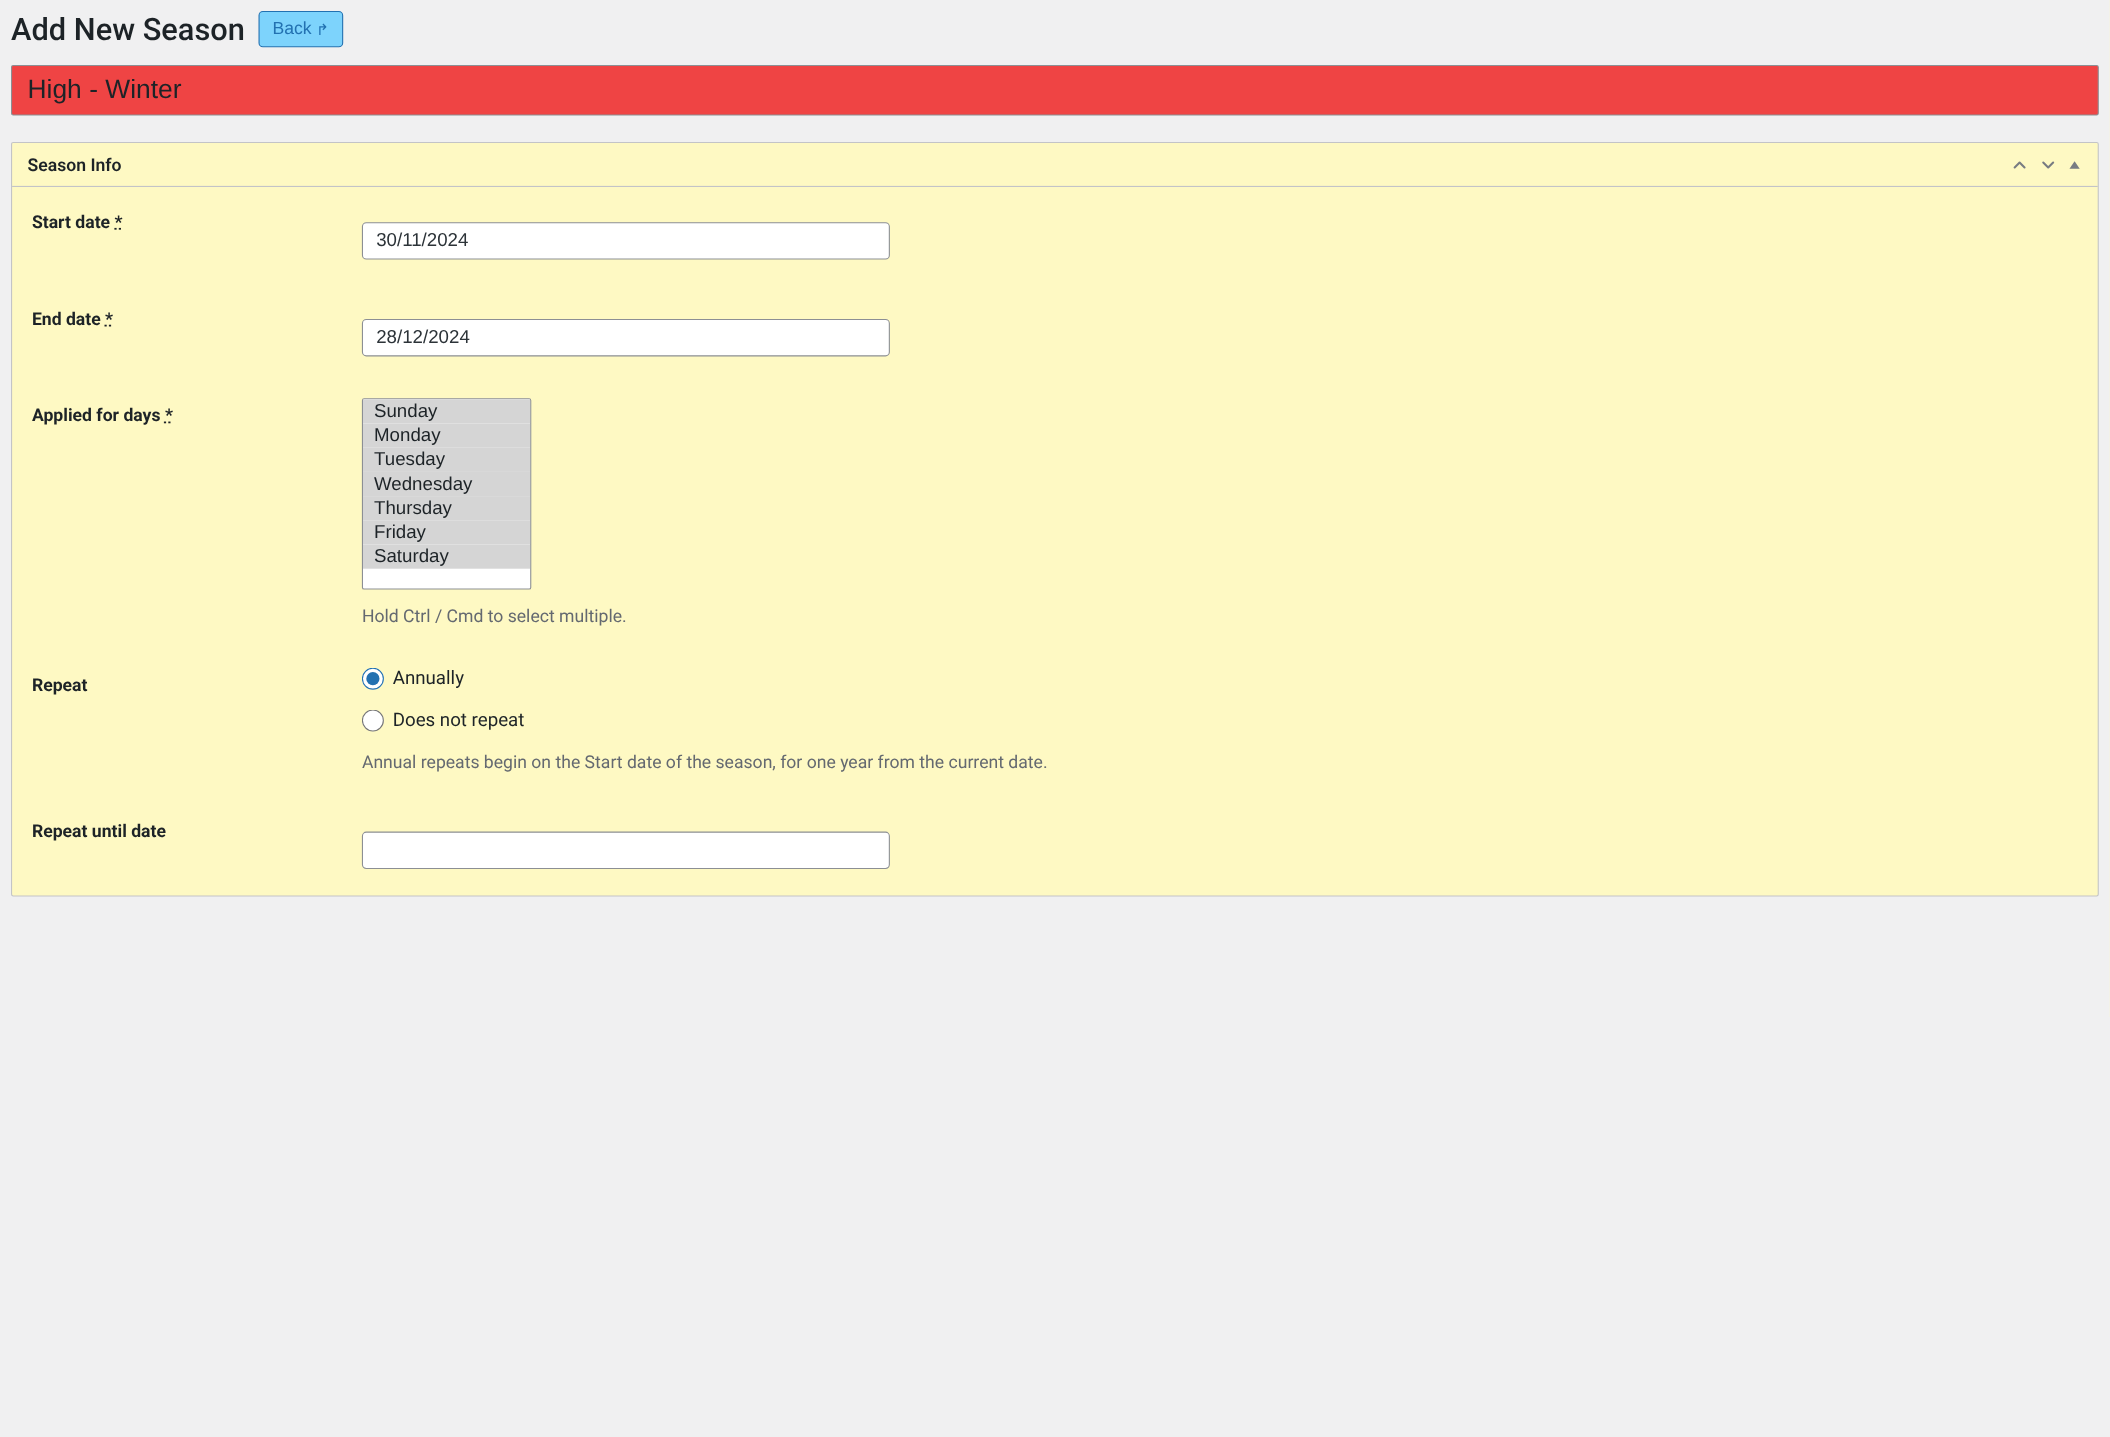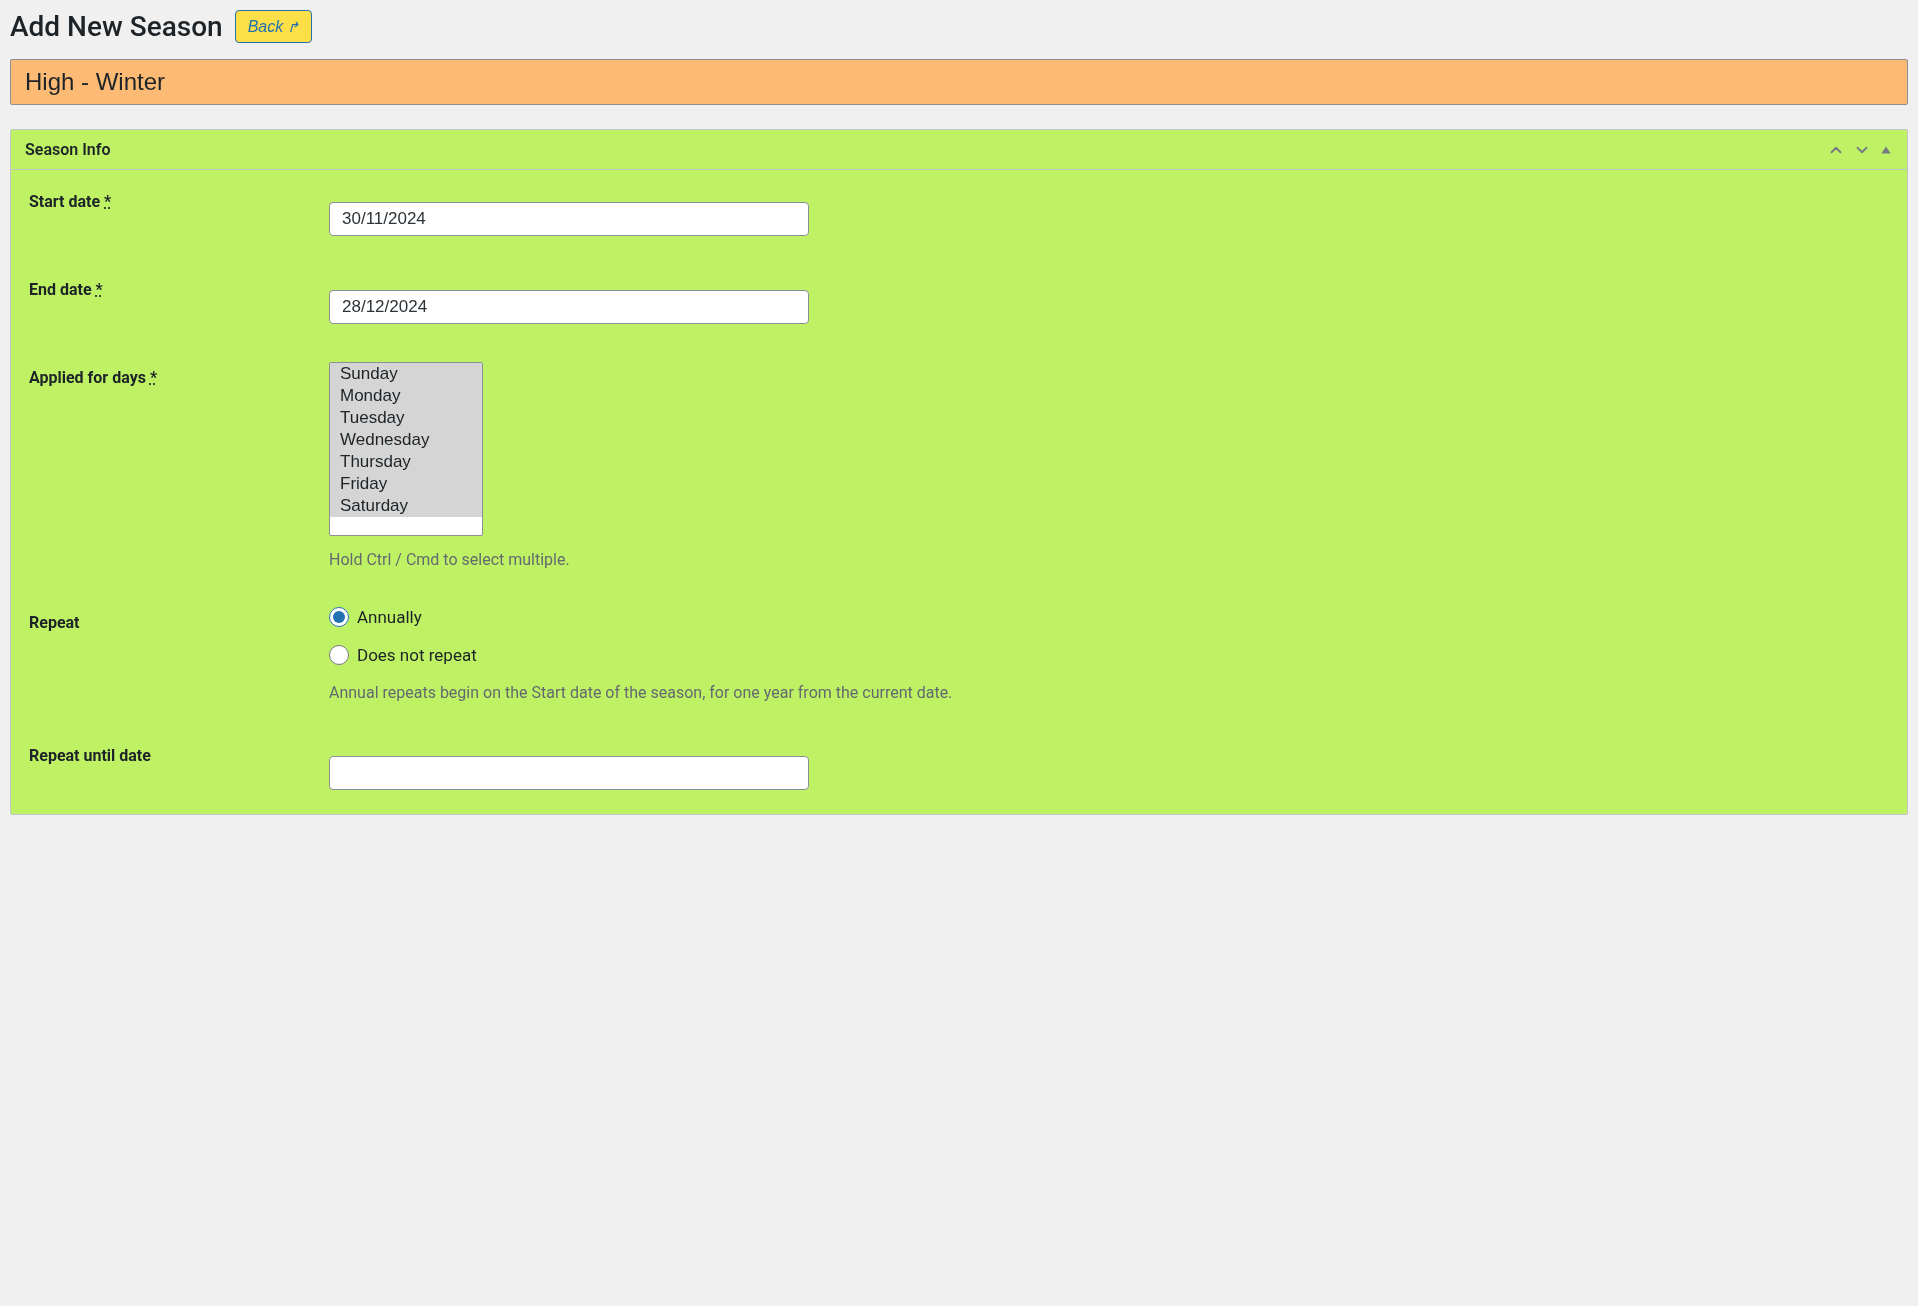--- a/index.html
+++ b/index.html
@@ -18,50 +18,49 @@
     gap: 12px;
     margin-bottom: 16px;
   }
   .page-title {
     font-size: 28px;
     font-weight: 500;
     color: #1d2327;
   }
   .back-button {
     border: 1px solid #2271b1;
-    background: #fde047;
+    background: #7dd3fc;
     color: #2271b1;
     padding: 4px 12px;
     font-size: 16px;
     border-radius: 4px;
     cursor: pointer;
     display: inline-flex;
     align-items: center;
     gap: 4px;
-    font-style: italic;
   }
   .back-arrow {
     font-size: 14px;
   }
   .title-input-wrapper {
     margin-bottom: 24px;
   }
   .title-input {
     width: 100%;
     font-size: 24px;
     padding: 8px 14px;
     border: 1px solid #8c8f94;
     border-radius: 2px;
-    background: #fdba74;
+    background: #ef4444;
     color: #1d2327;
     outline: none;
   }
   .metabox {
     border: 1px solid #c3c4c7;
-    background: #bef264;
+    background: #fef9c3;
     border-radius: 2px;
   }
   .metabox-header {
     display: flex;
     justify-content: space-between;
     align-items: center;
     padding: 10px 14px;
     border-bottom: 1px solid #c3c4c7;
   }
   .metabox-title {

